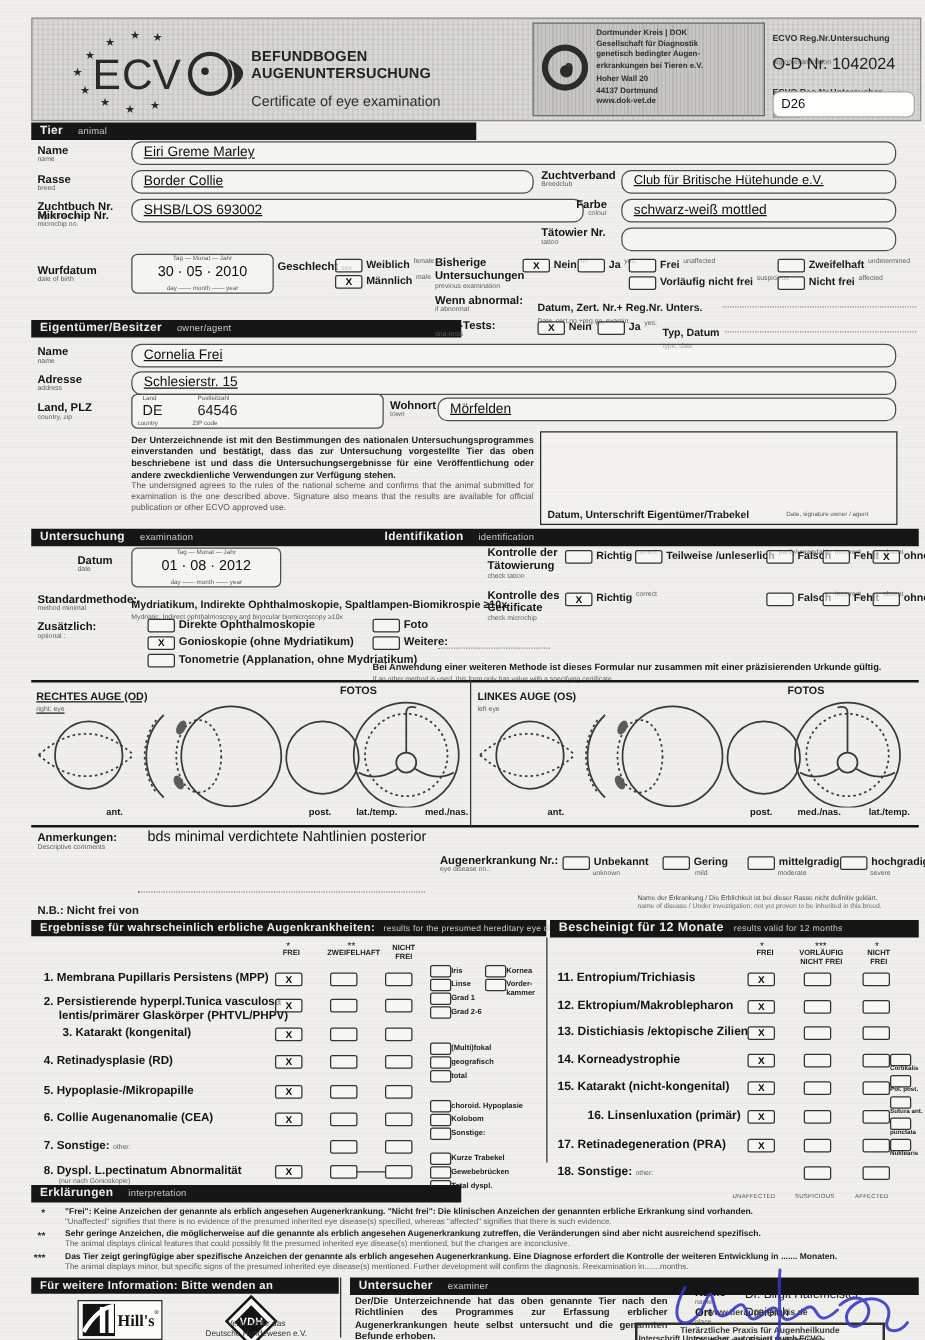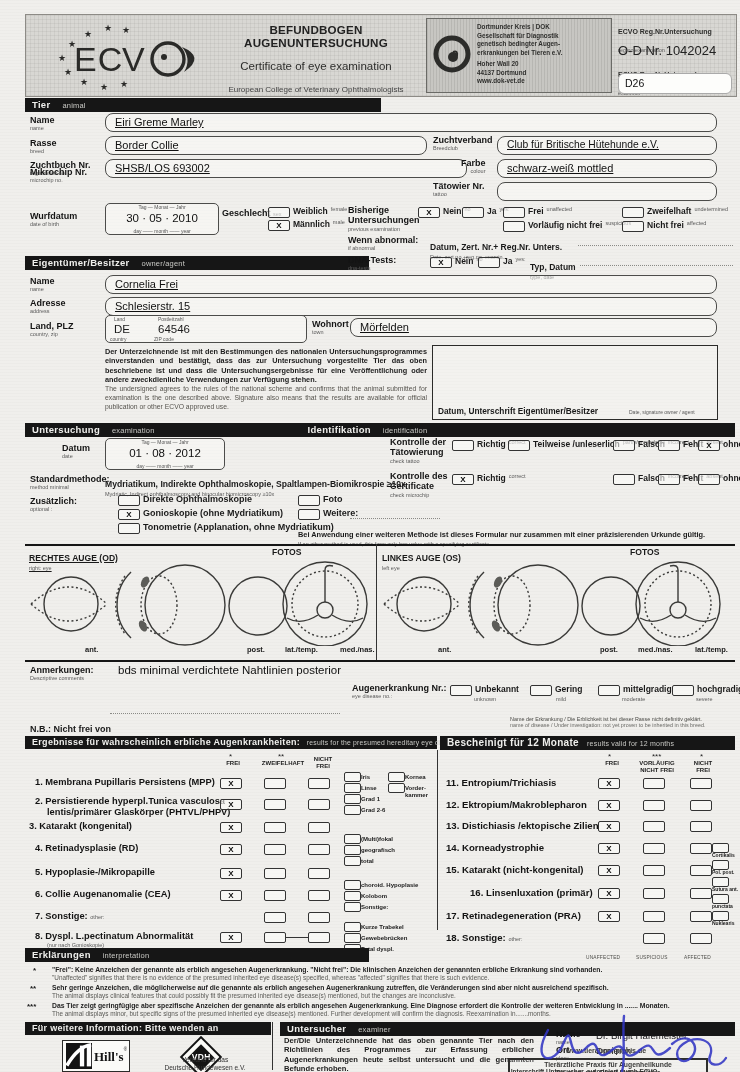--- a/index.html
+++ b/index.html
@@ -58,21 +58,21 @@
           <text x="76" y="66">★</text>
           <text x="78" y="12">★</text>
       </g>
       <text x="30" y="50" font-size="34" font-family="'Liberation Sans',sans-serif" fill="#2a2a28" letter-spacing="1">EC</text>
       <text x="78" y="50" font-size="34" font-family="'Liberation Sans',sans-serif" fill="#2a2a28">V</text>
       <circle cx="124" cy="38" r="16" fill="none" stroke="#2a2a28" stroke-width="3.4"></circle>
       <path d="M138,26 Q162,36 140,51 Q148,38 138,26 Z" fill="#2a2a28"></path>
       <circle cx="120" cy="36" r="3" fill="#2a2a28"></circle>
     </svg>
 
-    <div class="abs" style="left:175px;top:8px;width:230px;text-align:center;">
+    <div class="abs" style="left:175px;top:24px;width:230px;text-align:left;">
       <div style="font-size:11.6px;font-weight:bold;letter-spacing:.2px;color:#222;">BEFUNDBOGEN AUGENUNTERSUCHUNG</div>
       <div style="font-size:11.5px;color:#2e2e2c;margin-top:11px;">Certificate of eye examination</div>
       <div style="font-size:8px;color:#444;margin-top:13px;">European College of Veterinary Ophthalmologists</div>
     </div>
 
     <div class="dokbox">
       <svg class="abs" style="left:4px;top:14px;" width="42" height="42" viewBox="0 0 42 42">
         <circle cx="21" cy="21" r="16" fill="none" stroke="#2c2c2a" stroke-width="5"></circle>
         <circle cx="22" cy="24" r="5" fill="#2c2c2a"></circle>
         <path d="M22,19 q5,-2 4,4" fill="none" stroke="#2c2c2a" stroke-width="2"></path>
@@ -265,21 +265,21 @@
   <div class="abs lbl" style="left:312px;top:320px;">
     <span>Wohnort</span><span class="sub">town</span>
   </div>
   <div class="field" style="left:350px;top:318px;width:365px;">
     <span class="val">Mörfelden</span>
   </div>
 
   <div class="abs p7" style="left:105px;top:347px;width:322px;">Der Unterzeichnende ist mit den Bestimmungen des nationalen Untersuchungsprogrammes einverstanden und bestätigt, dass das zur Untersuchung vorgestellte Tier das oben beschriebene ist und dass die Untersuchungsergebnisse für eine Veröffentlichung oder andere zweckdienliche Verwendungen zur Verfügung stehen.</div>
   <div class="abs p7e" style="left:105px;top:385px;width:322px;">The undersigned agrees to the rules of the national scheme and confirms that the animal submitted for examination is the one described above. Signature also means that the results are available for official publication or other ECVO approved use.</div>
   <div class="abs" style="left:432px;top:345px;width:284px;height:73px;border:1.6px solid #2b2b29;background:rgba(250,250,248,.25);">
-    <span style="position:absolute;left:5px;bottom:3px;font-size:8.3px;font-weight:bold;">Datum, Unterschrift Eigentümer/Besitzer</span>
+    <span style="position:absolute;left:5px;bottom:3px;font-size:8.3px;font-weight:bold;">Datum, Unterschrift Eigentümer/Trabekel</span>
     <span style="position:absolute;left:196px;bottom:4px;font-size:5px;color:#555;">Date, signature owner / agent</span>
   </div>
 
   <div class="bar" style="left:25px;top:423px;width:696px;">
     <span>Untersuchung</span>
     <span class="en">examination</span>
     <span style="margin-left:150px;">Identifikation</span>
     <span class="en">identification</span>
   </div>
 
@@ -549,21 +549,21 @@
     <span style="margin-left:12px;">lentis/primärer Glaskörper (PHTVL/PHPV)</span>
   </div>
   <span class="cbi abs" style="left:220px;top:799px;">X</span>
   <span class="cbi abs" style="left:264px;top:799px;"></span>
   <span class="cbi abs" style="left:308px;top:799px;"></span>
   <span class="cbi sm abs" style="left:344px;top:794px;"></span>
   <span class="abs branch-lbl" style="left:361px;top:796px;">Grad 1</span>
   <span class="cbi sm abs" style="left:344px;top:805px;"></span>
   <span class="abs branch-lbl" style="left:361px;top:807px;">Grad 2-6</span>
 
-  <div class="abs lbl" style="left:29px;top:822px;font-size:9.3px;">
+  <div class="abs lbl" style="left:50px;top:822px;font-size:9.3px;">
     <span>3.</span> <span>Katarakt (kongenital)</span>
   </div>
   <span class="cbi abs" style="left:220px;top:822px;">X</span>
   <span class="cbi abs" style="left:264px;top:822px;"></span>
   <span class="cbi abs" style="left:308px;top:822px;"></span>
 
   <div class="abs lbl" style="left:35px;top:844px;font-size:9.3px;">
     <span>4.</span> <span>Retinadysplasie (RD)</span>
   </div>
   <span class="cbi abs" style="left:220px;top:844px;">X</span>

